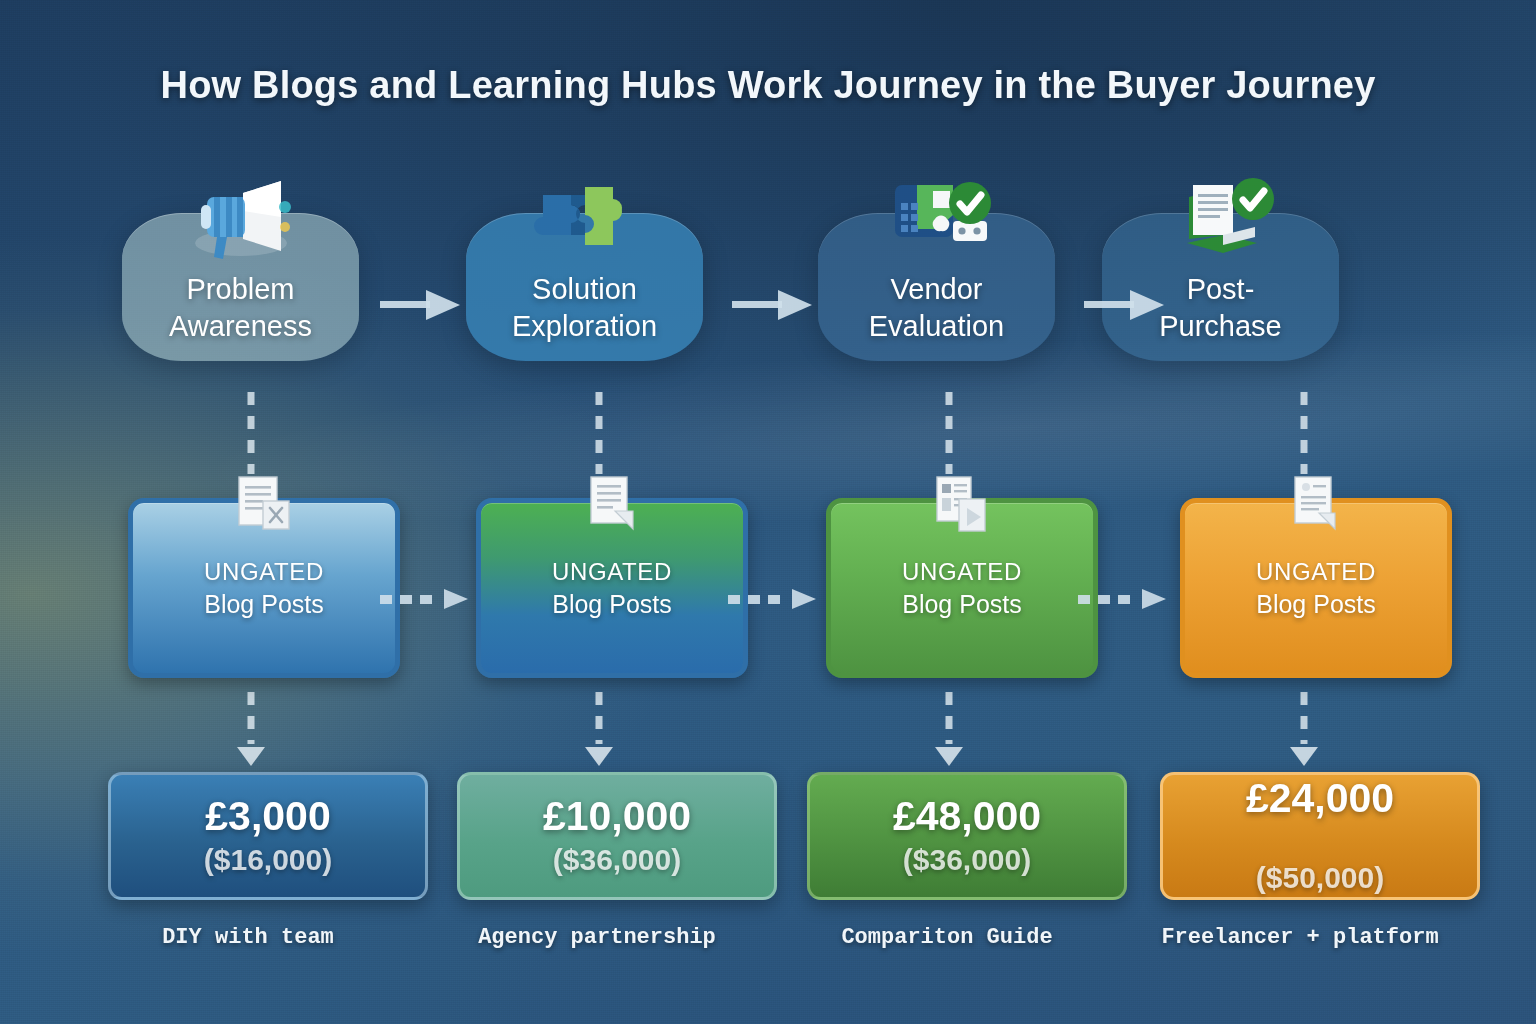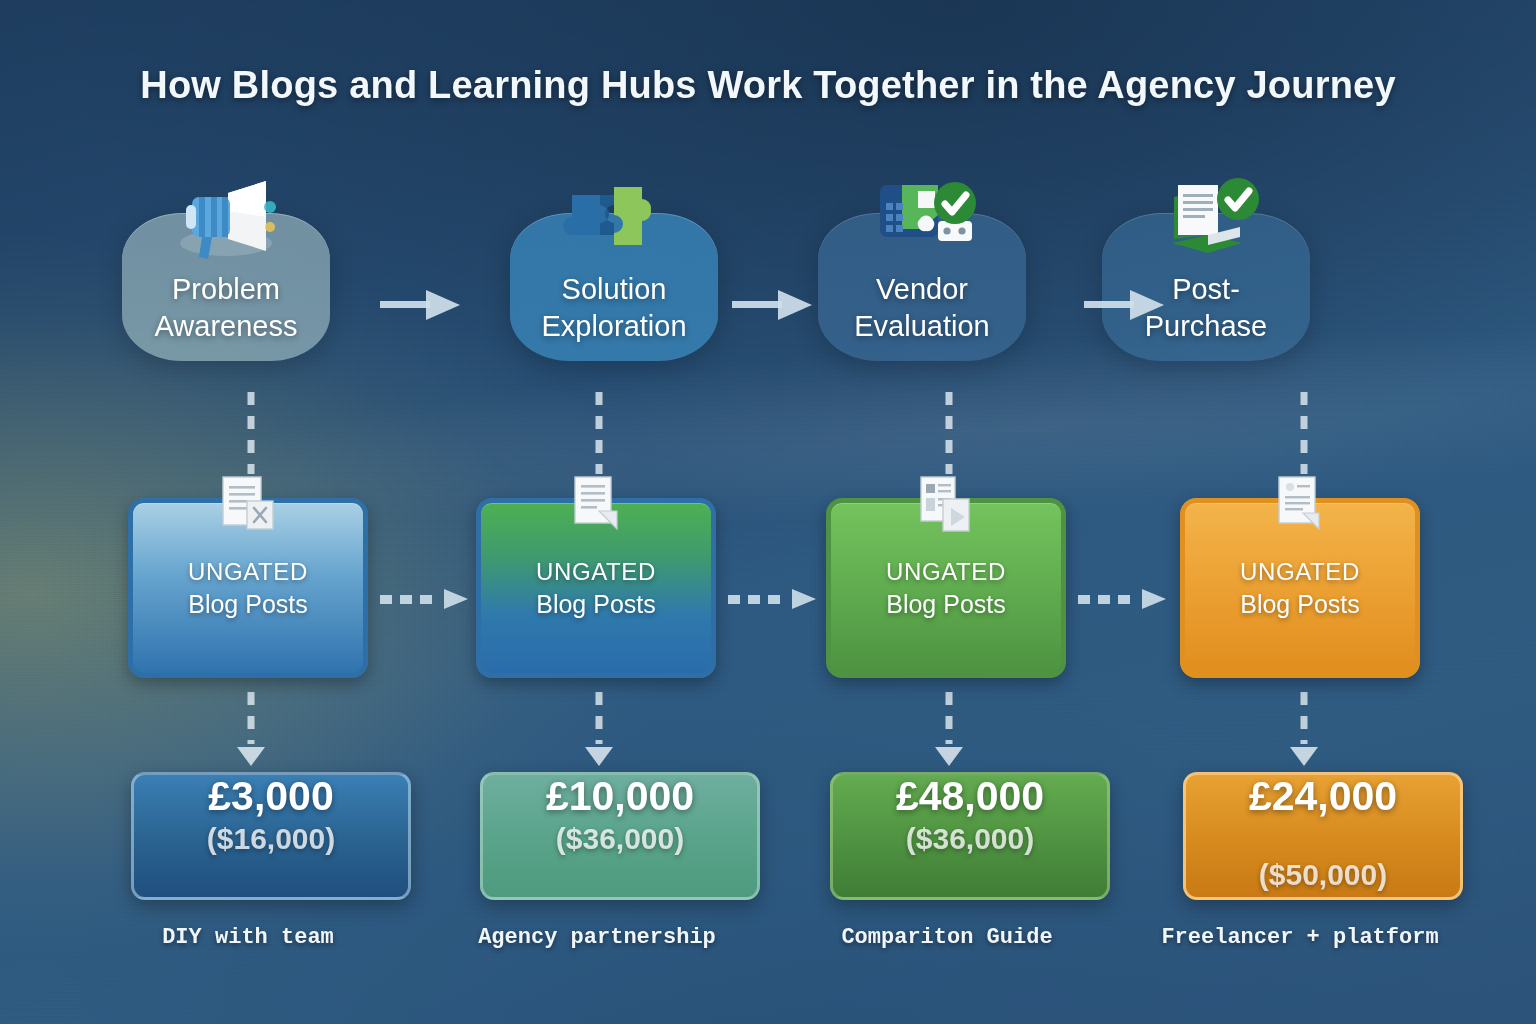--- a/index.html
+++ b/index.html
@@ -59,21 +59,21 @@
     color: #f2f7fb;
     letter-spacing: 0.2px;
     text-shadow: 0 2px 7px rgba(0,0,0,0.45);
     z-index: 6;
   }
 
   
   .stage {
     position: absolute;
     top: 213px;
-    width: 208px;
+    width: 237px;
     height: 148px;
     border-radius: 60px / 46px;
     display: flex;
     align-items: flex-end;
     justify-content: center;
     padding-bottom: 16px;
     z-index: 3;
   }
   .stage-label {
     font-size: 29px;
@@ -100,21 +100,21 @@
     top: 288px;
     height: 34px;
     width: 84px;
     z-index: 5;
   }
 
   
   .blogbox {
     position: absolute;
     top: 498px;
-    width: 240px;
+    width: 272px;
     height: 180px;
     border-radius: 16px;
     display: flex;
     flex-direction: column;
     align-items: center;
     justify-content: center;
     gap: 4px;
     z-index: 3;
     box-shadow: 0 6px 16px rgba(0,0,0,0.3), inset 0 1px 0 rgba(255,255,255,0.22);
   }
@@ -176,28 +176,28 @@
     width: 0; height: 0;
     border-left: 14px solid transparent;
     border-right: 14px solid transparent;
     border-top: 19px solid rgba(222,233,240,0.86);
   }
 
   
   .pricebox {
     position: absolute;
     top: 772px;
-    width: 280px;
+    width: 320px;
     height: 128px;
     border-radius: 14px;
     display: flex;
     flex-direction: column;
     align-items: center;
+    justify-content: center;
     z-index: 3;
-    margin-left: 23px;
   }
   .pricebox .gbp {
     font-size: 41px;
     font-weight: 700;
     color: #ffffff;
     text-shadow: 0 2px 6px rgba(0,0,0,0.42);
     line-height: 1.05;
   }
   .pricebox .usd {
     font-size: 30px;
@@ -219,21 +219,21 @@
     font-family: Liberation Mono, monospace;
   }
 </style>
 </head>
 <body>
 
 <div id="canvas">
 
   <div class="swoosh"></div>
 
-  <div class="title">How Blogs and Learning Hubs Work Together in the Agency Journey</div>
+  <div class="title">How Blogs and Learning Hubs Work Journey in the Buyer Journey</div>
 
   <div class="stage" style="left:122px; background:rgba(186,214,214,0.52); box-shadow:0 6px 26px rgba(0,0,0,0.2), inset 0 1px 0 rgba(255,255,255,0.25);">
     <span class="stage-icon">
       <svg viewBox="0 0 120 86" width="120" height="86">
         <ellipse cx="60" cy="66" rx="46" ry="13" fill="rgba(255,255,255,0.16)"></ellipse>
         <path d="M62 16 L100 4 L100 74 L62 62 Z" fill="#f2f4f6"></path>
         <path d="M62 16 L100 4 L100 40 L62 34 Z" fill="#ffffff"></path>
         <rect x="26" y="20" width="38" height="40" rx="7" fill="#5aa8dd"></rect>
         <rect x="33" y="20" width="6" height="40" fill="#3d8ac4"></rect>
         <rect x="45" y="20" width="6" height="40" fill="#3d8ac4"></rect>
@@ -248,21 +248,21 @@
 Awareness</span>
   </div>
 
   <div class="harrow" style="left:380px;">
     <svg viewBox="0 0 84 34" width="84" height="34">
       <rect x="0" y="13" width="50" height="7" fill="#cfdfea" opacity="0.92"></rect>
       <path d="M46 2 L80 17 L46 32 Z" fill="#cfdfea" opacity="0.92"></path>
     </svg>
   </div>
 
-  <div class="stage" style="left:466px; background:rgba(56,134,187,0.78); box-shadow:0 6px 26px rgba(0,0,0,0.22), inset 0 1px 0 rgba(255,255,255,0.2);margin-left:44px;">
+  <div class="stage" style="left:466px; background:rgba(56,134,187,0.78); box-shadow:0 6px 26px rgba(0,0,0,0.22), inset 0 1px 0 rgba(255,255,255,0.2);">
     <span class="stage-icon">
       <svg viewBox="0 0 120 86" width="120" height="86">
         <path d="M18 18 h28 a0 0 0 0 1 0 0 v10 a9 9 0 0 1 0 18 v12 h-28 a9 9 0 0 1 0 -18 v-22 z" fill="#2a6ea8"></path>
         <path d="M46 18 h14 v10 a9 9 0 0 0 0 18 v12 h-14 v-12 a9 9 0 0 0 0 -18 z" fill="#1f5a8e"></path>
         <path d="M60 10 h28 v16 a9 9 0 0 1 0 18 v24 h-28 v-12 a9 9 0 0 0 0 -18 v-10 z" fill="#8dc75c"></path>
         <path d="M88 22 a9 9 0 0 1 0 18 v-18 z" fill="#8dc75c"></path>
         <path d="M72 66 a9 9 0 0 0 10 0 v-2 h-10 z" fill="#8dc75c"></path>
       </svg>
     </span>
     <span class="stage-label">Solution

